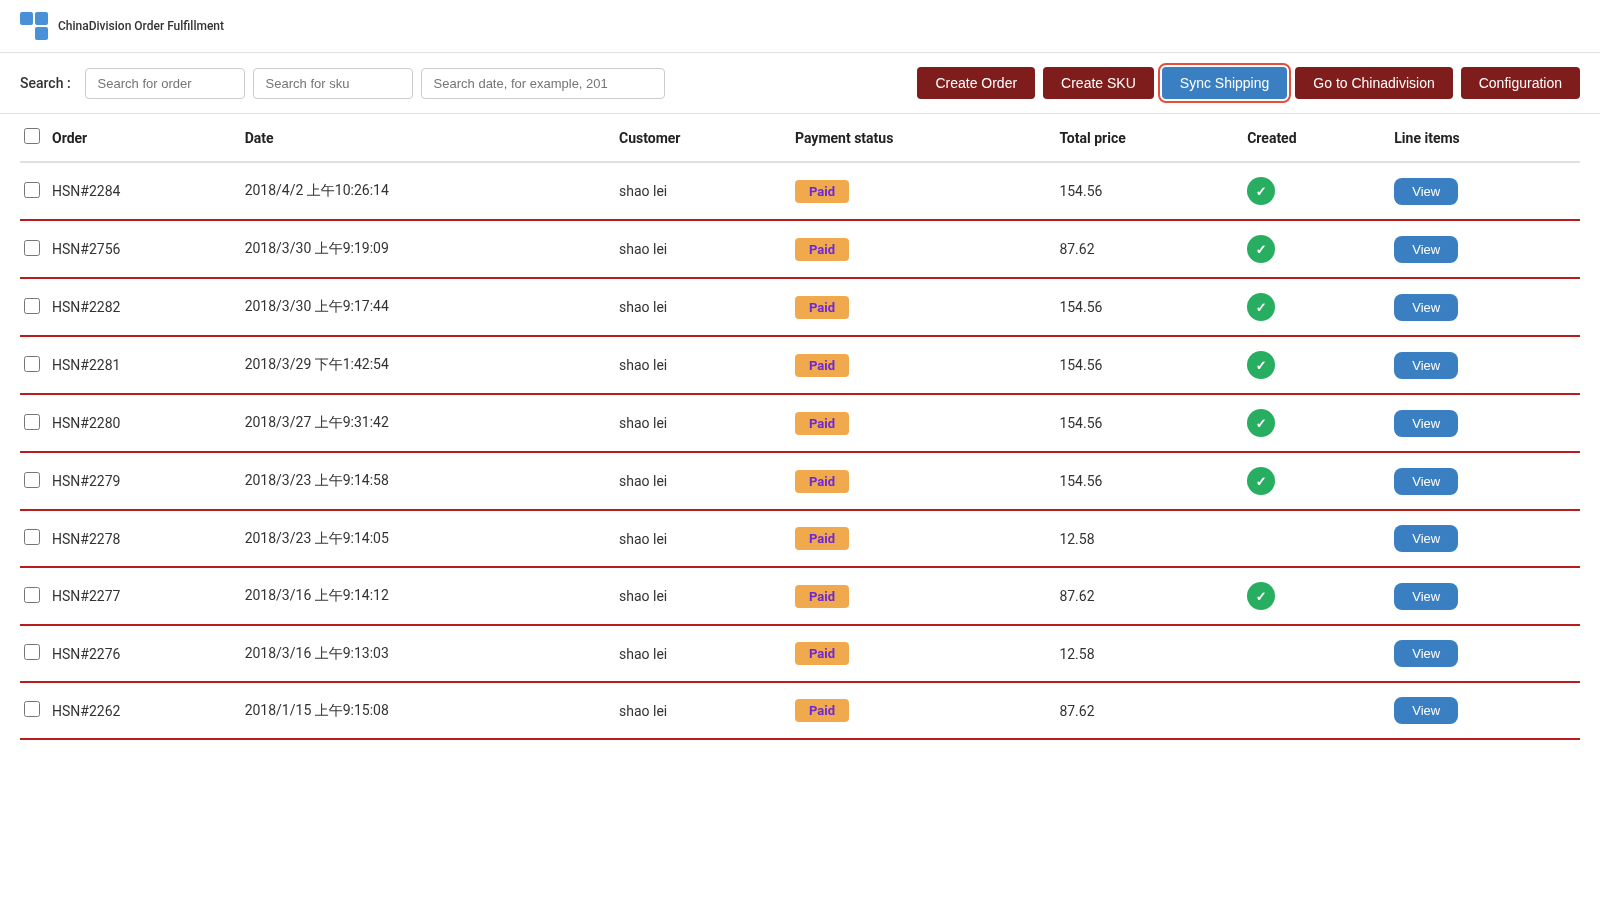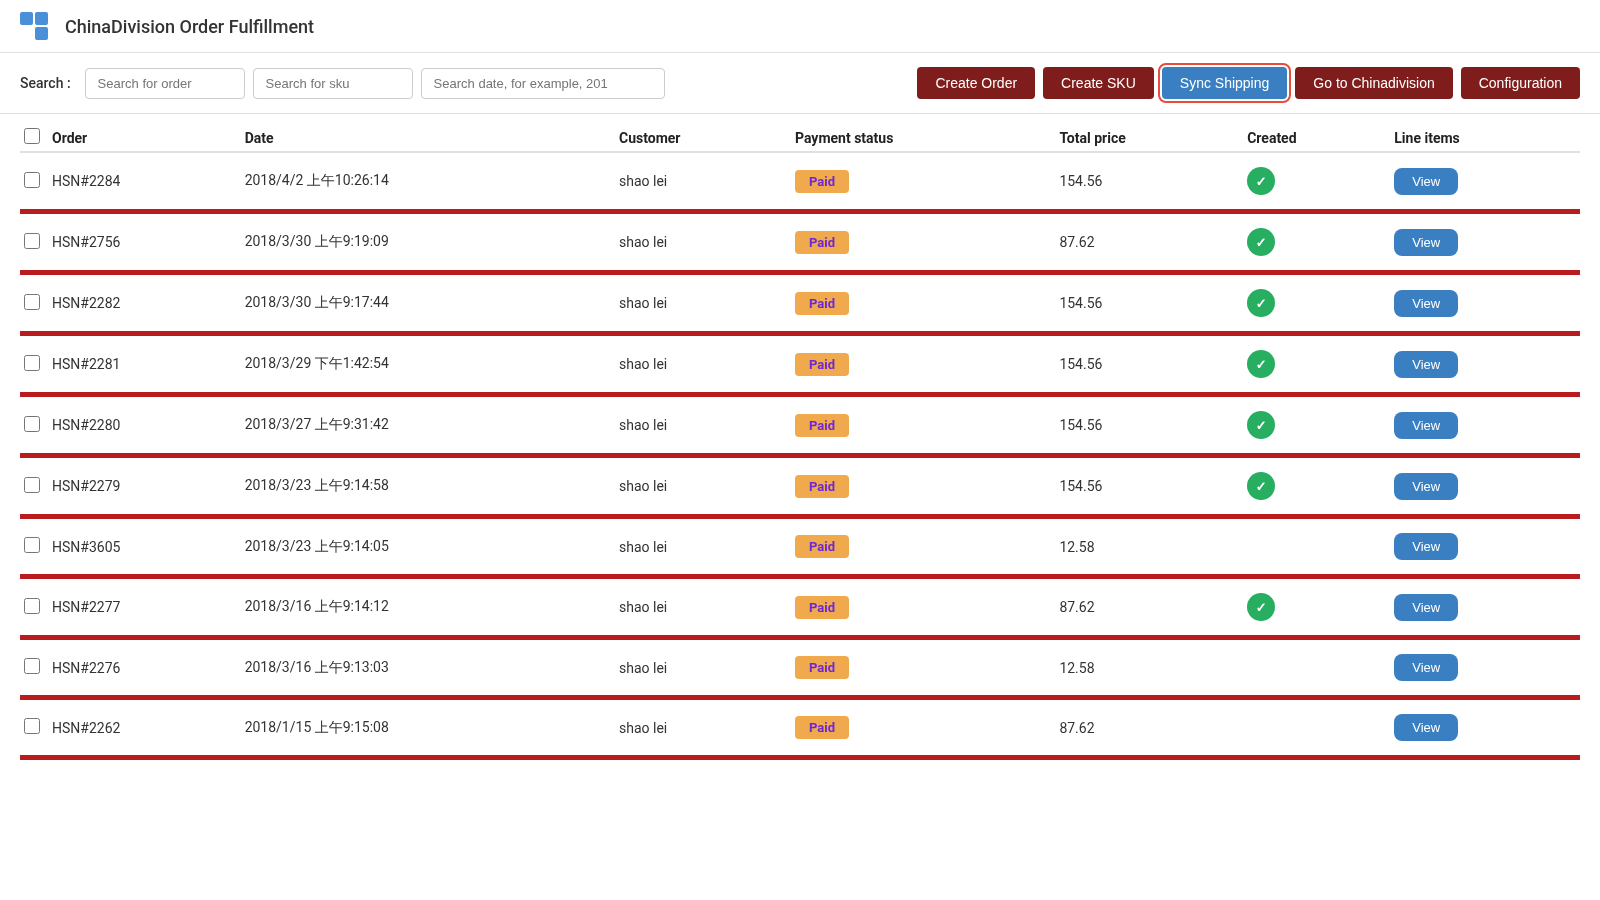--- a/index.html
+++ b/index.html
@@ -4,22 +4,22 @@
   <style>
     * { box-sizing: border-box; margin: 0; padding: 0; }
     body { font-family: -apple-system, BlinkMacSystemFont, 'Segoe UI', Roboto, Arial, sans-serif; background: #fff; color: #333; font-size: 14px; }
 
     
     .app-header {
       display: flex; align-items: center; padding: 12px 20px;
       border-bottom: 1px solid #e0e0e0; background: #fff;
     }
     .app-logo {
-      display: flex; align-items: center; gap: 17px;
-      font-size: 18px; font-weight: 500; color: #333;
+      display: flex; align-items: center; gap: 10px;
+      font-size: 12px; font-weight: 500; color: #333;
     }
     .logo-icon {
       width: 28px; height: 28px;
       display: grid; grid-template-columns: 1fr 1fr; gap: 2px;
     }
     .logo-icon span {
       background: #4a90d9; border-radius: 2px;
     }
     .logo-icon span:nth-child(3) { background: transparent; }
 
@@ -50,26 +50,26 @@
       background: #3a7fc1;
       outline: 2px solid #e74c3c;
       outline-offset: 2px;
     }
 
     
     .table-container { padding: 0 20px; }
     table { width: 100%; border-collapse: collapse; }
     thead tr { border-bottom: 2px solid #e0e0e0; }
     thead th {
-      padding: 14px 12px 4px 0; text-align: left;
+      padding: 14px 12px 14px 0; text-align: left;
       font-weight: 700; font-size: 14px; color: #222;
     }
     thead th:first-child { width: 30px; padding-left: 4px; }
 
-    tbody tr { border-bottom: 5px solid #b91c1c; margin-top: 18px; }
+    tbody tr { border-bottom: 2px solid #b91c1c; margin-top: 18px; }
     tbody td {
       padding: 14px 12px 14px 0; font-size: 14px; color: #333;
       vertical-align: middle;
     }
     tbody td:first-child { padding-left: 4px; width: 30px; }
 
     
     .row-checkbox {
       width: 16px; height: 16px; cursor: pointer;
       accent-color: #4a90d9;
@@ -252,21 +252,21 @@
         <span class="created-check">✓</span>
       </td>
       <td>
         <button class="btn-view">View</button>
       </td>
     </tr>
         <tr>
       <td>
         <input type="checkbox" class="row-checkbox" style="">
       </td>
-      <td>HSN#3605</td>
+      <td>HSN#2278</td>
       <td>2018/3/23 上午9:14:05</td>
       <td>shao lei</td>
       <td>
         <span class="badge-paid">Paid</span>
       </td>
       <td>12.58</td>
       <td>
         
       </td>
       <td>

